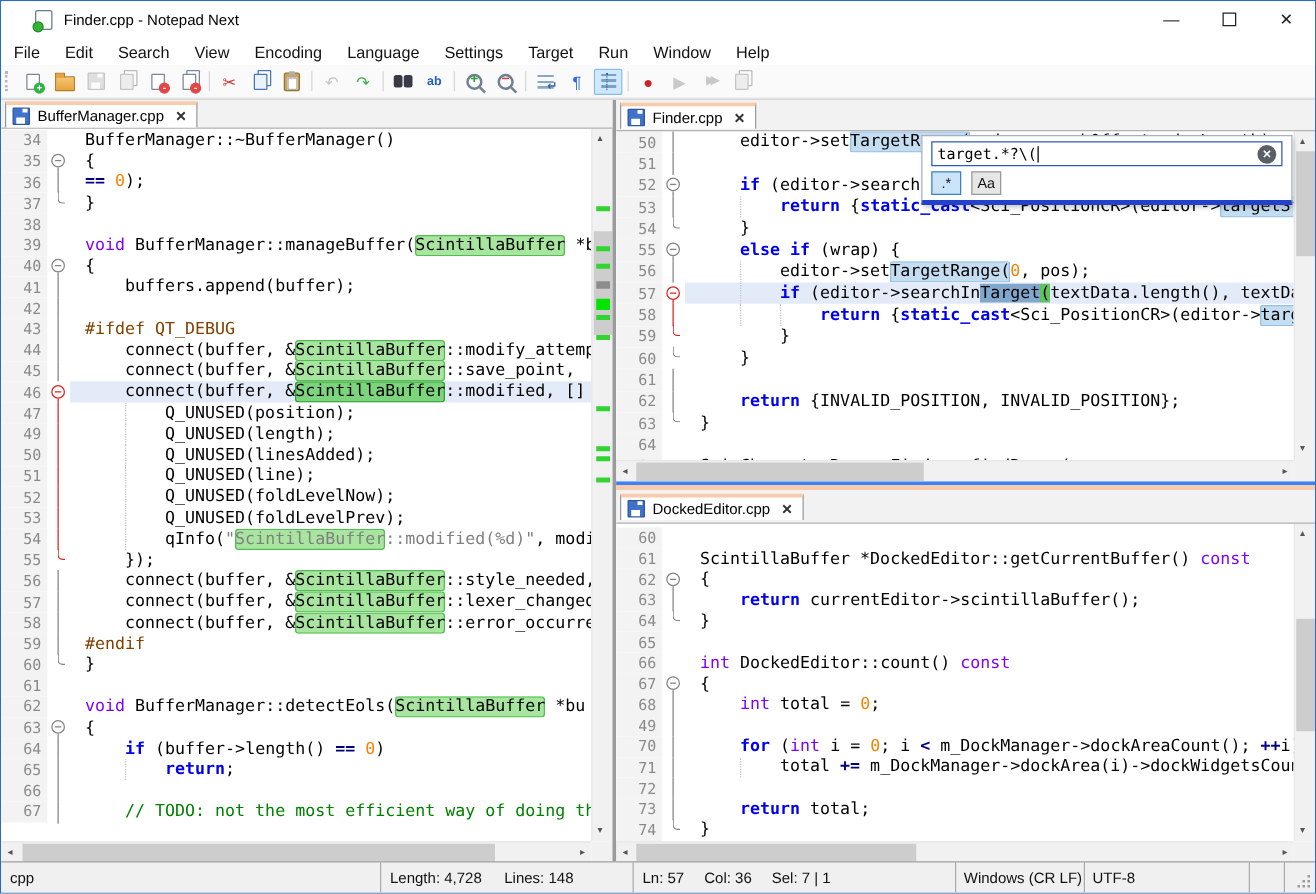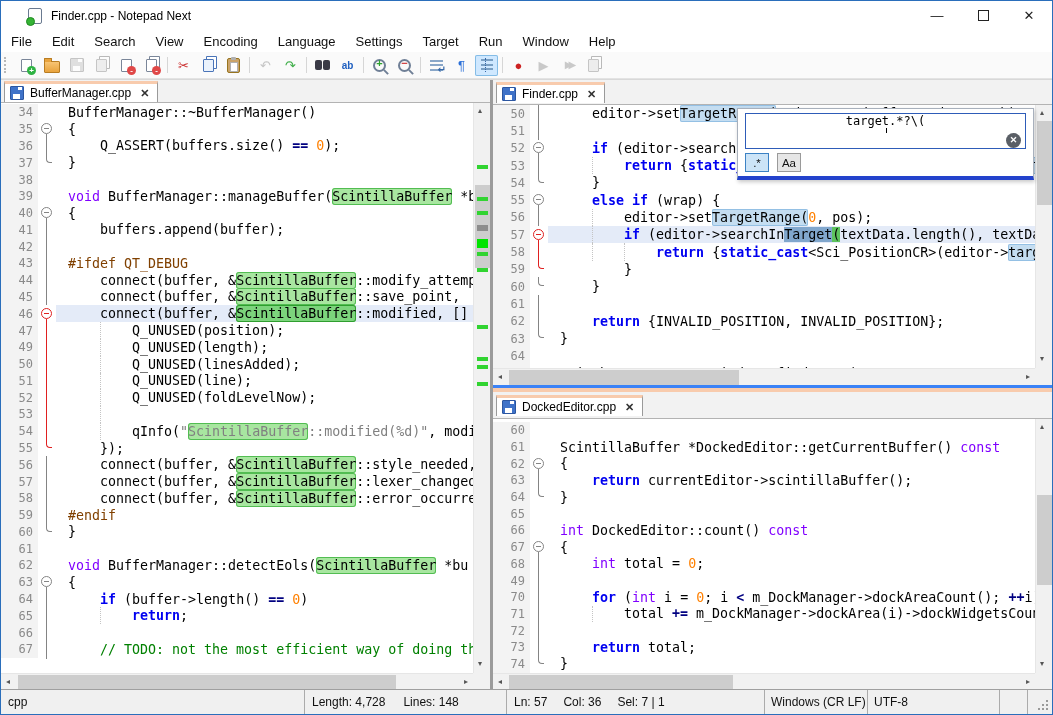--- a/index.html
+++ b/index.html
@@ -127,21 +127,21 @@
   .pane[data-pane="docked"] .vthumb{top:77px;height:90px;}
   .pane[data-pane="left"] .hthumb{left:17px;width:378px;}
   .pane[data-pane="finder"] .hthumb{left:16px;width:230px;}
   .pane[data-pane="docked"] .hthumb{left:16px;width:224px;}
   .mark{position:absolute;left:3px;width:11px;height:4px;background:#31d431;z-index:2;}
   .mark.G{background:#00e400;}
   .mark.d{background:#8d8d8d;}
 
   
   .search-popup{position:absolute;top:28px;right:18px;width:297px;box-sizing:border-box;background:#fff;border:1px solid #a8b0bc;border-bottom:4px solid #2342cc;box-shadow:1px 2px 4px rgba(0,0,0,.22);z-index:6;padding:4px 7px 4px 7px;}
-  .sp-input{display:flex;align-items:center;height:36px;border:1px solid #2e5cb8;box-sizing:border-box;padding:0 4px;font:12px "DejaVu Sans Mono",monospace;color:#000;flex-direction:column;}
+  .sp-input{display:flex;align-items:center;height:20px;border:1px solid #2e5cb8;box-sizing:border-box;padding:0 4px;font:12px "DejaVu Sans Mono",monospace;color:#000;}
   .caret{width:1px;height:13px;background:#000;margin-left:1px;}
   .sp-clear{margin-left:auto;width:15px;height:15px;border-radius:50%;background:#5a5f66;color:#fff;font:bold 9px/15px "Liberation Sans",sans-serif;text-align:center;}
   .sp-row{margin-top:4px;display:flex;gap:8px;}
   .sp-btn{height:19px;min-width:24px;padding:0 3px;font:11.5px "Liberation Sans",sans-serif;border:1px solid #9a9a9a;background:#e6e6e6;color:#111;display:inline-flex;align-items:center;justify-content:center;box-sizing:border-box;}
   .sp-btn.act{background:#cce4f7;border-color:#3c82c4;}
 
   
   .statusbar{position:absolute;left:1px;right:1px;bottom:1px;height:24px;background:#f0f0f0;border-top:1px solid #9f9f9f;display:flex;align-items:stretch;font-size:12px;color:#111;}
   .sb-sec{display:flex;align-items:center;box-sizing:border-box;padding-left:7px;gap:16px;white-space:nowrap;overflow:hidden;}
   .sb-sec + .sb-sec{border-left:1px solid #ababab;}
@@ -288,21 +288,21 @@
               <i class="fc"></i>
               <i class="ft"></i>
             </span>
             <span class="code"><span class="sg-p">{</span></span>
           </div>
           <div class="row">
             <span class="ln">36</span>
             <span class="fold">
               <i class="fv"></i>
             </span>
-            <span class="code"><span class="sg-p">    Q_ASSERT(buffers.size() </span><span class="sg-o">==</span><span class="sg-p"> </span><span class="sg-n">0</span><span class="sg-p">);</span></span>
+            <span class="code"><span class="sg-o">==</span><span class="sg-p"> </span><span class="sg-n">0</span><span class="sg-p">);</span></span>
           </div>
           <div class="row">
             <span class="ln">37</span>
             <span class="fold">
               <i class="fe"></i>
             </span>
             <span class="code"><span class="sg-p">}</span></span>
           </div>
           <div class="row">
             <span class="ln">38</span>
@@ -398,21 +398,21 @@
             <span class="fold r">
               <i class="fv"></i>
             </span>
             <span class="code"><i class="gg" style="left: 43.96px;"></i><span class="sg-p">        Q_UNUSED(foldLevelNow);</span></span>
           </div>
           <div class="row">
             <span class="ln">53</span>
             <span class="fold r">
               <i class="fv"></i>
             </span>
-            <span class="code"><i class="gg" style="left: 43.96px;"></i></span>
+            <span class="code"><i class="gg" style="left: 43.96px;"></i><span class="sg-p">        Q_UNUSED(foldLevelPrev);</span></span>
           </div>
           <div class="row">
             <span class="ln">54</span>
             <span class="fold r">
               <i class="fv"></i>
             </span>
             <span class="code"><i class="gg" style="left: 43.96px;"></i><span class="sg-p">        qInfo(</span><span class="sg-s">"</span><span class="sg-hs">ScintillaBuffer</span><span class="sg-s">::modified(%d)"</span><span class="sg-p">, modi</span></span>
           </div>
           <div class="row">
             <span class="ln">55</span>

